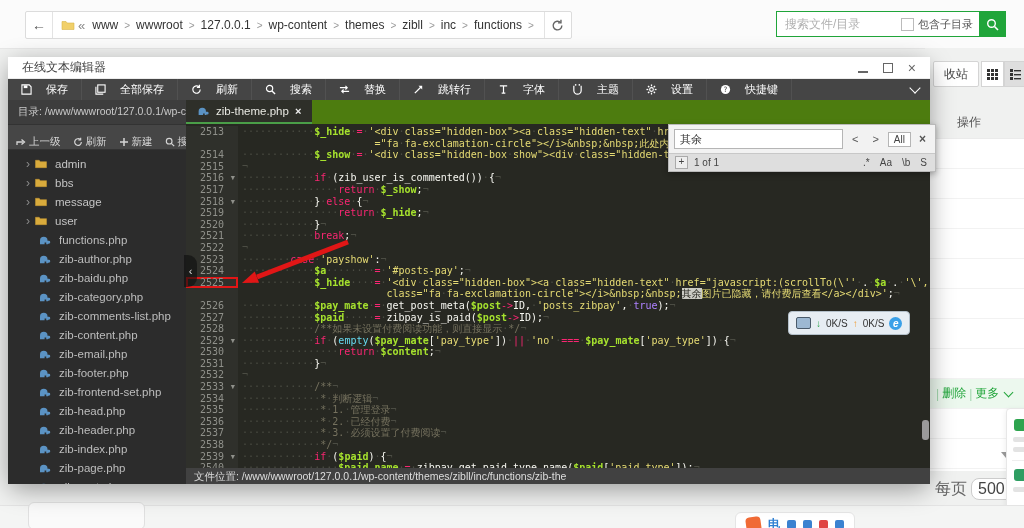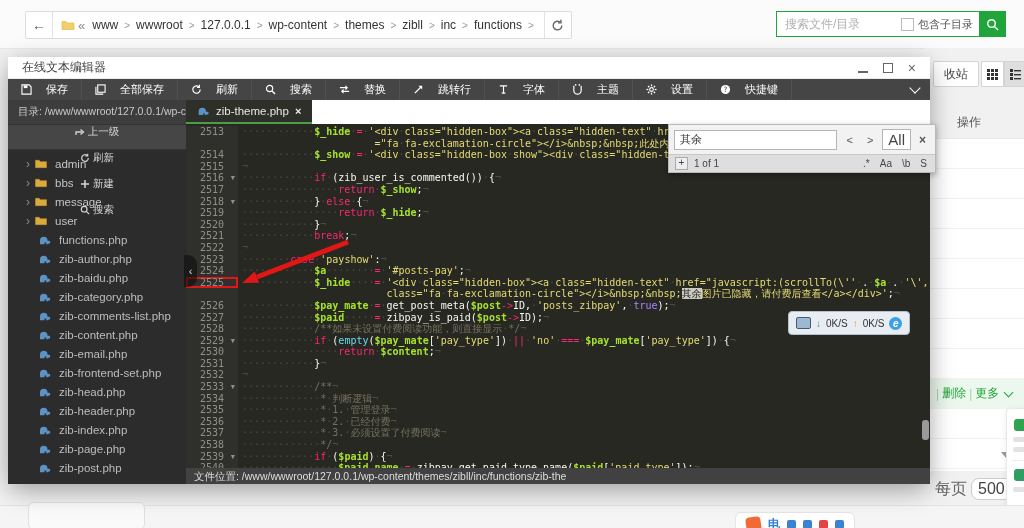--- a/index.html
+++ b/index.html
@@ -63,30 +63,30 @@
   .toolbar{height:21px;background:#454545;display:flex;align-items:stretch;flex:none;}
   .tb-btn{display:flex;align-items:center;gap:14px;padding:0 13px;color:#fff;font-size:11px;border-right:1px solid #515151;cursor:pointer;white-space:nowrap;}
   .tb-btn svg{flex:none;}
   .tb-spacer{flex:1;}
   .tb-chev{width:30px;display:flex;align-items:center;justify-content:center;cursor:pointer;}
   .tb-chev i{width:7px;height:7px;border-right:1.6px solid #fff;border-bottom:1.6px solid #fff;transform:rotate(45deg);margin-top:-3px;}
   .dlg-body{flex:1;display:flex;min-height:0;}
   
   .side{width:178px;flex:none;background:#2c2c2c;display:flex;flex-direction:column;min-height:0;}
   .side-dir{height:24px;background:#3d3d3d;color:#c9c9c9;font-size:10.5px;display:flex;align-items:center;padding:0 10px;white-space:nowrap;overflow:hidden;border-bottom:1px solid #333;}
-  .side-btns{height:24px;background:#464646;display:flex;align-items:center;padding:0 8px;gap:12px;border-bottom:1px solid #333;flex-direction:column;}
+  .side-btns{height:24px;background:#464646;display:flex;align-items:flex-end;padding:0 8px;gap:12px;border-bottom:1px solid #333;}
   .sb-btn{color:#d5d5d5;font-size:10.5px;display:flex;align-items:center;gap:3px;cursor:pointer;white-space:nowrap;}
   .tree{flex:1;overflow:hidden;padding-top:4px;}
   .tree-row{height:19px;display:flex;align-items:center;font-size:11.5px;color:#c4c4c4;cursor:pointer;white-space:nowrap;}
   .tree-row .chev{color:#8a8a8a;font-size:12px;width:12px;text-align:center;margin-left:14px;}
   .tree-row.file{padding-left:30px;color:#bdbdbd;}
   .tree-row svg{margin-right:7px;flex:none;}
   
   .edcol{flex:1;display:flex;flex-direction:column;min-width:0;background:#272822;position:relative;}
-  .tabbar{height:24px;background:#ffffff;display:flex;align-items:stretch;flex:none;}
+  .tabbar{height:24px;background:#4d7c0f;display:flex;align-items:stretch;flex:none;}
   .tab{display:flex;align-items:center;gap:6px;padding:0 11px;background:#2e2f29;border-bottom:2px solid #4a9e48;color:#e8e8e2;font-size:11.5px;cursor:pointer;}
   .tab-close{color:#f0f0f0;font-weight:bold;font-size:11px;cursor:pointer;}
   .code{flex:1;overflow:hidden;font-family:"DejaVu Sans Mono","Liberation Mono",monospace;font-size:10px;padding-top:2px;position:relative;}
   .code-row{display:flex;height:11.6px;line-height:11.6px;}
   .gcell{width:52px;flex:none;background:#2f302b;color:#8f908a;text-align:right;padding-right:14px;box-sizing:border-box;position:relative;}
   .gcell .fold{position:absolute;right:3px;top:1px;font-size:7px;color:#8f908a;cursor:pointer;}
   .gcell.marked{box-shadow:inset 0 0 0 2px #e11616;}
   .ctext{white-space:pre;padding-left:4px;color:#f8f8f2;}
   .tk-pl{color:#f8f8f2}.tk-kw{color:#f92672}.tk-str{color:#e6db74}
   .tk-var{color:#a6e22e;font-weight:bold}.tk-bi{color:#66d9ef}.tk-ct{color:#ae81ff}
@@ -94,21 +94,21 @@
   .tk-hl{background:#cbcbc4;color:#26261f;}
   .eol{color:#4b4c43;}
   .statusbar{height:16px;background:#414141;color:#dedede;font-size:10.5px;line-height:16px;padding-left:8px;flex:none;white-space:nowrap;overflow:hidden;}
   .collapse-handle{position:absolute;left:-2px;top:155px;width:13px;height:32px;background:rgba(15,15,15,.62);border-radius:0 9px 9px 0;display:flex;align-items:center;justify-content:center;color:#ddd;font-size:11px;cursor:pointer;z-index:5;}
   .ed-scroll{position:absolute;right:1px;top:320px;width:7px;height:20px;background:#9a9a9a;border-radius:3px;z-index:6;cursor:pointer;}
   
   .find-panel{position:absolute;right:-6px;top:24px;width:266px;background:#f2f2f2;border:1px solid #b9b9b9;box-shadow:0 2px 6px rgba(0,0,0,.3);z-index:20;font-family:"Liberation Sans","DejaVu Sans",sans-serif;}
   .fp-row1{display:flex;align-items:center;padding:4px 5px;gap:4px;}
   .fp-input{flex:1;height:18px;border:1px solid #b5b5b5;background:#fff;font-size:11px;padding:0 5px;color:#333;outline:none;font-family:inherit;min-width:0;}
   .fp-nav{color:#555;font-size:11px;padding:0 5px;cursor:pointer;}
-  .fp-all{border:1px solid #b5b5b5;background:#fff;font-size:15px;color:#444;padding:1px 5px;cursor:pointer;}
+  .fp-all{border:1px solid #b5b5b5;background:#fff;font-size:10px;color:#444;padding:1px 5px;cursor:pointer;}
   .fp-close{color:#555;font-size:12px;padding:0 4px;cursor:pointer;font-weight:bold;}
   .fp-row2{display:flex;align-items:center;background:#dedede;border-top:1px solid #c8c8c8;padding:2px 6px;gap:6px;font-size:10px;color:#444;}
   .fp-plus{border:1px solid #aaa;background:#eee;width:11px;height:11px;line-height:10px;text-align:center;cursor:pointer;}
   .fp-sp{flex:1;}
   .fp-opt{padding:0 2px;cursor:pointer;color:#444;}
   
   .net-widget{position:absolute;left:788px;top:311px;height:22px;background:#e7edf3;border:1px solid #b4c0ca;border-radius:4px;display:flex;align-items:center;gap:5px;padding:0 7px;z-index:30;font-size:10px;color:#333;}
   .nw-mon{width:13px;height:10px;border:1.5px solid #4a5a6a;border-radius:2px;background:#9db8d2;}
   .nw-down{color:#2ea44f;font-weight:bold;}
   .nw-up{color:#f09a2e;font-weight:bold;}
@@ -449,20 +449,26 @@
             <svg width="14" height="10" viewBox="0 0 16 12">
               <path d="M2 11V6.5a4.5 4.5 0 0 1 9 0V7h1.6a1.7 1.7 0 0 1 0 3.4H11.5V11h-2V9h-2v2z" fill="#5b93c4"></path>
             </svg>
             <span>zib-content.php</span>
           </div>
           <div class="tree-row file">
             <svg width="14" height="10" viewBox="0 0 16 12">
               <path d="M2 11V6.5a4.5 4.5 0 0 1 9 0V7h1.6a1.7 1.7 0 0 1 0 3.4H11.5V11h-2V9h-2v2z" fill="#5b93c4"></path>
             </svg>
             <span>zib-email.php</span>
+          </div>
+          <div class="tree-row file">
+            <svg width="14" height="10" viewBox="0 0 16 12">
+              <path d="M2 11V6.5a4.5 4.5 0 0 1 9 0V7h1.6a1.7 1.7 0 0 1 0 3.4H11.5V11h-2V9h-2v2z" fill="#5b93c4"></path>
+            </svg>
+            <span>zib-footer.php</span>
           </div>
           <div class="tree-row file">
             <svg width="14" height="10" viewBox="0 0 16 12">
               <path d="M2 11V6.5a4.5 4.5 0 0 1 9 0V7h1.6a1.7 1.7 0 0 1 0 3.4H11.5V11h-2V9h-2v2z" fill="#5b93c4"></path>
             </svg>
             <span>zib-frontend-set.php</span>
           </div>
           <div class="tree-row file">
             <svg width="14" height="10" viewBox="0 0 16 12">
               <path d="M2 11V6.5a4.5 4.5 0 0 1 9 0V7h1.6a1.7 1.7 0 0 1 0 3.4H11.5V11h-2V9h-2v2z" fill="#5b93c4"></path>

